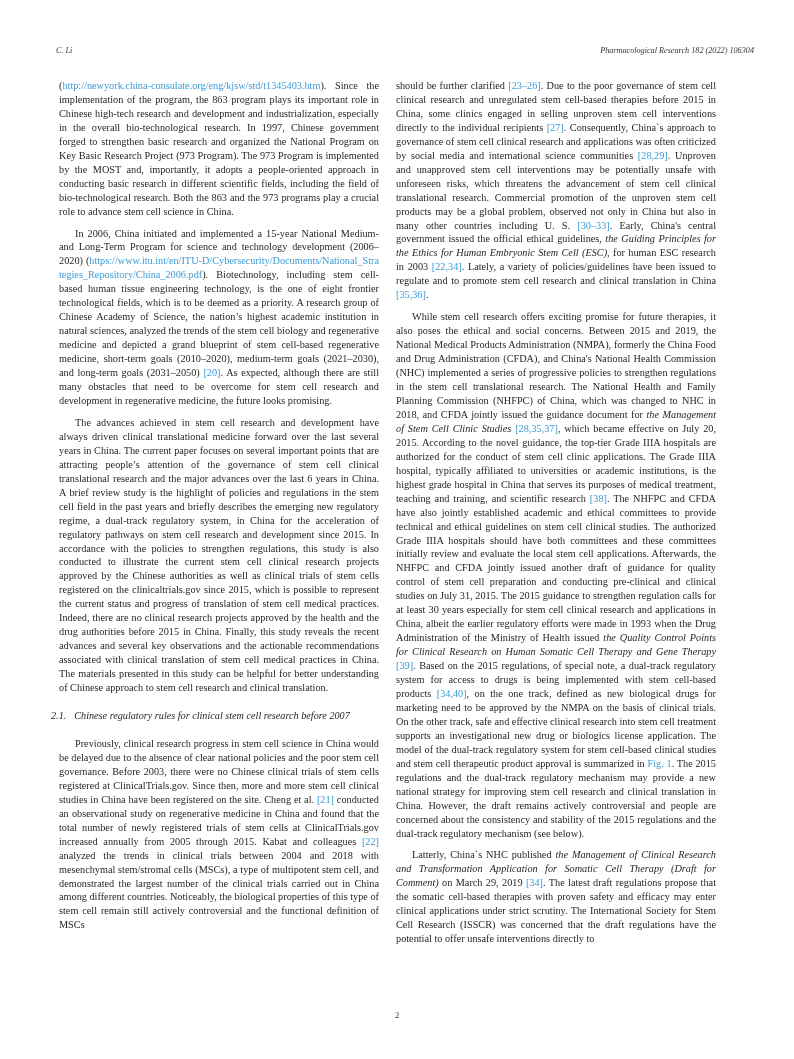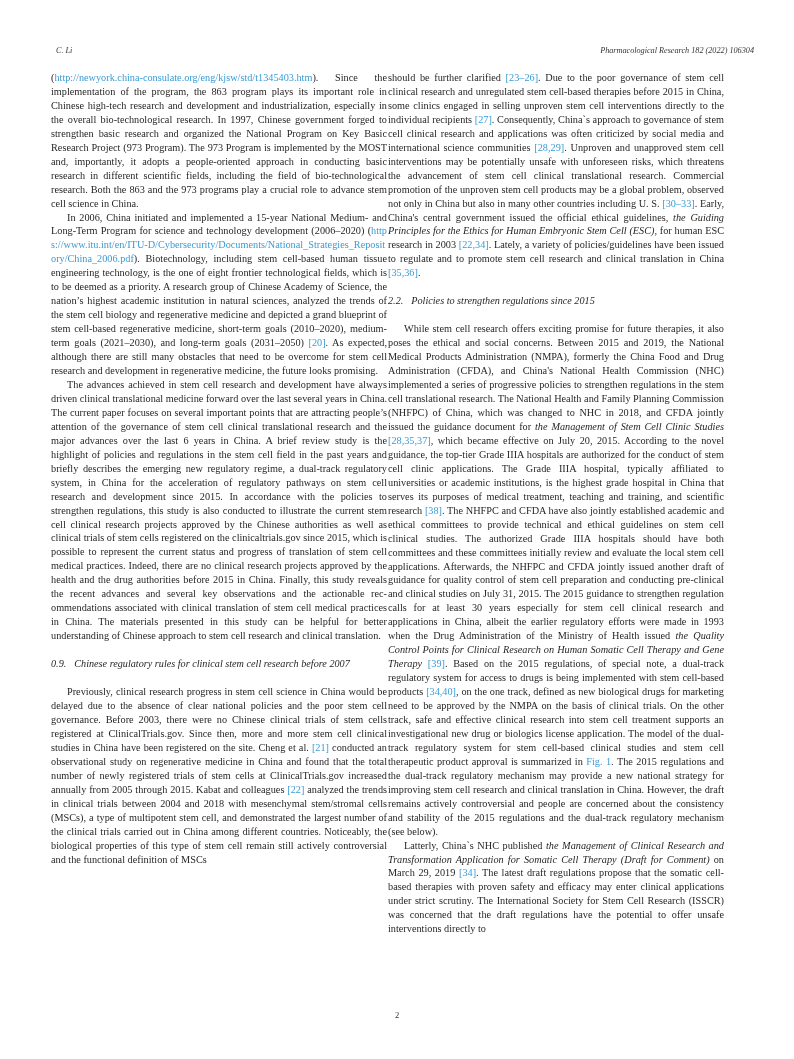--- a/index.html
+++ b/index.html
@@ -15,21 +15,21 @@
   .running-header .author { position: absolute; left: 16px; top: 0; }
   .running-header .journal { position: absolute; right: 0; top: 0; }
   .col {
     position: absolute; top: 71px; width: 336px;
     font-family: "Liberation Serif", serif;
     font-size: 10.25px; line-height: 13.95px;
     text-align: justify; hyphens: manual;
   }
   .col-left { left: 51px; }
   .col-right { left: 388px; }
-  .col p { margin: 0; }
+  .col p { margin: 8px; }
   .col p.indent { text-indent: 16px; }
   .link { color: #3a9bd5; }
   em, .it { font-style: italic; }
   h2.section {
     font-size: 10.4px; font-weight: bold; margin: 13px 0 0 0; line-height: 14px;
     font-family: "Liberation Serif", serif;
   }
   h3.subsection {
     font-size: 10.2px; font-style: italic; font-weight: normal; margin: 14px 0 14px 0;
     line-height: 14px; font-family: "Liberation Serif", serif;
@@ -46,28 +46,27 @@
 <div class="running-header">
   <span class="author">C. Li</span>
   <span class="journal">Pharmacological Research 182 (2022) 106304</span>
 </div>
 
 <div class="col col-left">
   <p><span>(</span><span class="link">http://newyork.china-consulate.org/eng/kjsw/std/t1345403.htm</span><span>). Since the implementation of the program, the 863 program plays its important role in Chinese high-tech research and development and industrialization, especially in the overall bio-technological research. In 1997, Chinese government forged to strengthen basic research and organized the National Program on Key Basic Research Project (973 Program). The 973 Program is implemented by the MOST and, impor­tantly, it adopts a people-oriented approach in conducting basic research in different scientific fields, including the field of bio-technological research. Both the 863 and the 973 programs play a crucial role to advance stem cell science in China.</span></p>
   <p class="indent"><span>In 2006, China initiated and implemented a 15-year National Me­dium- and Long-Term Program for science and technology development (2006–2020) (</span><span class="link" style="word-break:break-all;">https://www.itu.int/en/ITU-D/Cybersecurity/Documents/National_Strategies_Repository/China_2006.pdf</span><span>). Biotechnology, including stem cell-based human tissue engineering technology, is the one of eight frontier technological fields, which is to be deemed as a priority. A research group of Chinese Academy of Science, the nation’s highest academic institution in natural sciences, analyzed the trends of the stem cell biology and regenerative medicine and depicted a grand blueprint of stem cell-based regenerative medicine, short-term goals (2010–2020), medium-term goals (2021–2030), and long-term goals (2031–2050) </span><span class="link">[20]</span><span>. As expected, although there are still many obstacles that need to be overcome for stem cell research and development in regenerative medicine, the future looks promising.</span></p>
   <p class="indent"><span>The advances achieved in stem cell research and development have always driven clinical translational medicine forward over the last several years in China. The current paper focuses on several important points that are attracting people’s attention of the governance of stem cell clinical translational research and the major advances over the last 6 years in China. A brief review study is the highlight of policies and regulations in the stem cell field in the past years and briefly describes the emerging new regulatory regime, a dual-track regulatory system, in China for the acceleration of regulatory pathways on stem cell research and development since 2015. In accordance with the policies to strengthen regulations, this study is also conducted to illustrate the current stem cell clinical research projects approved by the Chinese authorities as well as clinical trials of stem cells registered on the clin­icaltrials.gov since 2015, which is possible to represent the current status and progress of translation of stem cell medical practices. Indeed, there are no clinical research projects approved by the health and the drug authorities before 2015 in China. Finally, this study reveals the recent advances and several key observations and the actionable rec­ommendations associated with clinical translation of stem cell medical practices in China. The materials presented in this study can be helpful for better understanding of Chinese approach to stem cell research and clinical translation.</span></p>
 
-  <h3 class="subsection"><span class="num">0.9.</span><span>Chinese regulatory rules for clinical stem cell research before 2007</span></h3>
+  <h3 class="subsection"><span class="num">2.1.</span><span>Chinese regulatory rules for clinical stem cell research before 2007</span></h3>
 
   <p class="indent"><span>Previously, clinical research progress in stem cell science in China would be delayed due to the absence of clear national policies and the poor stem cell governance. Before 2003, there were no Chinese clinical trials of stem cells registered at ClinicalTrials.gov. Since then, more and more stem cell clinical studies in China have been registered on the site. Cheng et al. </span><span class="link">[21]</span><span> conducted an observational study on regenerative medicine in China and found that the total number of newly registered trials of stem cells at ClinicalTrials.gov increased annually from 2005 through 2015. Kabat and colleagues </span><span class="link">[22]</span><span> analyzed the trends in clinical trials between 2004 and 2018 with mesenchymal stem/stromal cells (MSCs), a type of multipotent stem cell, and demonstrated the largest number of the clinical trials carried out in China among different countries. Noticeably, the biological properties of this type of stem cell remain still actively controversial and the functional definition of MSCs</span></p>
 </div>
 
 <div class="col col-right">
   <p><span>should be further clarified </span><span class="link">[23–26]</span><span>. Due to the poor governance of stem cell clinical research and unregulated stem cell-based therapies before 2015 in China, some clinics engaged in selling unproven stem cell in­terventions directly to the individual recipients </span><span class="link">[27]</span><span>. Consequently, China`s approach to governance of stem cell clinical research and ap­plications was often criticized by social media and international science communities </span><span class="link">[28,29]</span><span>. Unproven and unapproved stem cell interventions may be potentially unsafe with unforeseen risks, which threatens the advancement of stem cell clinical translational research. Commercial promotion of the unproven stem cell products may be a global problem, observed not only in China but also in many other countries including U. S. </span><span class="link">[30–33]</span><span>. Early, China's central government issued the official ethical guidelines, </span><em>the Guiding Principles for the Ethics for Human Embryonic Stem Cell (ESC)</em><span>, for human ESC research in 2003 </span><span class="link">[22,34]</span><span>. Lately, a variety of policies/guidelines have been issued to regulate and to promote stem cell research and clinical translation in China </span><span class="link">[35,36]</span><span>.</span></p>
 
-  <h3 class="subsection"><span class="num">2.2.</span><span>Policies to strengthen regulations since 2015</span></h3>
 
   <p class="indent"><span>While stem cell research offers exciting promise for future therapies, it also poses the ethical and social concerns. Between 2015 and 2019, the National Medical Products Administration (NMPA), formerly the China Food and Drug Administration (CFDA), and China's National Health Commission (NHC) implemented a series of progressive policies to strengthen regulations in the stem cell translational research. The Na­tional Health and Family Planning Commission (NHFPC) of China, which was changed to NHC in 2018, and CFDA jointly issued the guidance document for </span><em>the Management of Stem Cell Clinic Studies</em><span class="link"> [28,35,37]</span><span>, which became effective on July 20, 2015. According to the novel guidance, the top-tier Grade IIIA hospitals are authorized for the conduct of stem cell clinic applications. The Grade IIIA hospital, typi­cally affiliated to universities or academic institutions, is the highest grade hospital in China that serves its purposes of medical treatment, teaching and training, and scientific research </span><span class="link">[38]</span><span>. The NHFPC and CFDA have also jointly established academic and ethical committees to provide technical and ethical guidelines on stem cell clinical studies. The authorized Grade IIIA hospitals should have both committees and these committees initially review and evaluate the local stem cell applications. Afterwards, the NHFPC and CFDA jointly issued another draft of guid­ance for quality control of stem cell preparation and conducting pre-clinical and clinical studies on July 31, 2015. The 2015 guidance to strengthen regulation calls for at least 30 years especially for stem cell clinical research and applications in China, albeit the earlier regulatory efforts were made in 1993 when the Drug Administration of the Ministry of Health issued </span><em>the Quality Control Points for Clinical Research on Human Somatic Cell Therapy and Gene Therapy</em><span class="link"> [39]</span><span>. Based on the 2015 regula­tions, of special note, a dual-track regulatory system for access to drugs is being implemented with stem cell-based products </span><span class="link">[34,40]</span><span>, on the one track, defined as new biological drugs for marketing need to be approved by the NMPA on the basis of clinical trials. On the other track, safe and effective clinical research into stem cell treatment supports an investigational new drug or biologics license application. The model of the dual-track regulatory system for stem cell-based clinical studies and stem cell therapeutic product approval is summarized in </span><span class="link">Fig. 1</span><span>. The 2015 regulations and the dual-track regulatory mechanism may provide a new national strategy for improving stem cell research and clinical translation in China. However, the draft remains actively controversial and people are concerned about the consistency and stability of the 2015 regulations and the dual-track regulatory mechanism (see below).</span></p>
 
   <p class="indent"><span>Latterly, China`s NHC published </span><em>the Management of Clinical Research and Transformation Application for Somatic Cell Therapy (Draft for Comment)</em><span> on March 29, 2019 </span><span class="link">[34]</span><span>. The latest draft regulations propose that the somatic cell-based therapies with proven safety and efficacy may enter clinical applications under strict scrutiny. The International Society for Stem Cell Research (ISSCR) was concerned that the draft regulations have the potential to offer unsafe interventions directly to</span></p>
 </div>
 
 <div class="page-number">2</div>
 
 </body></html>

